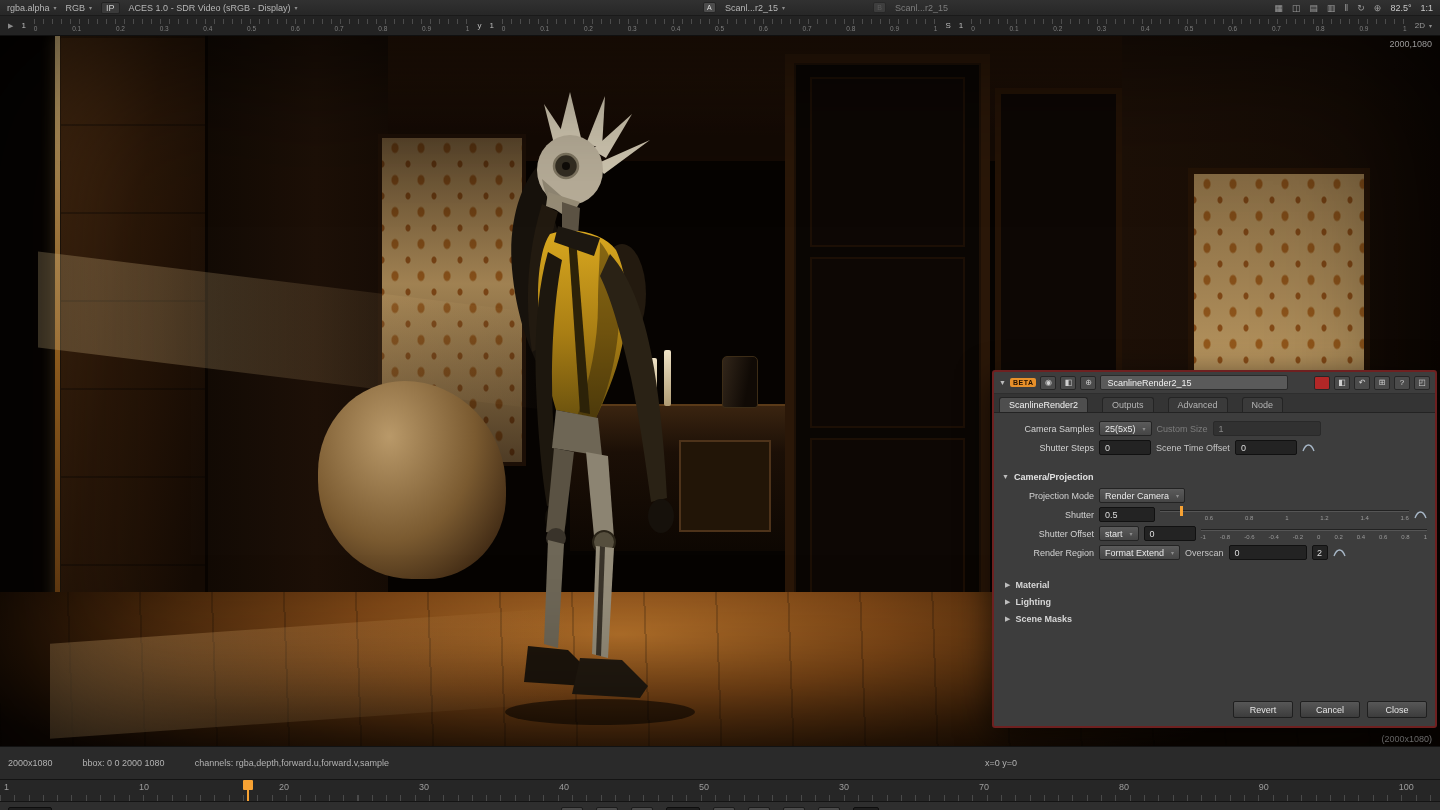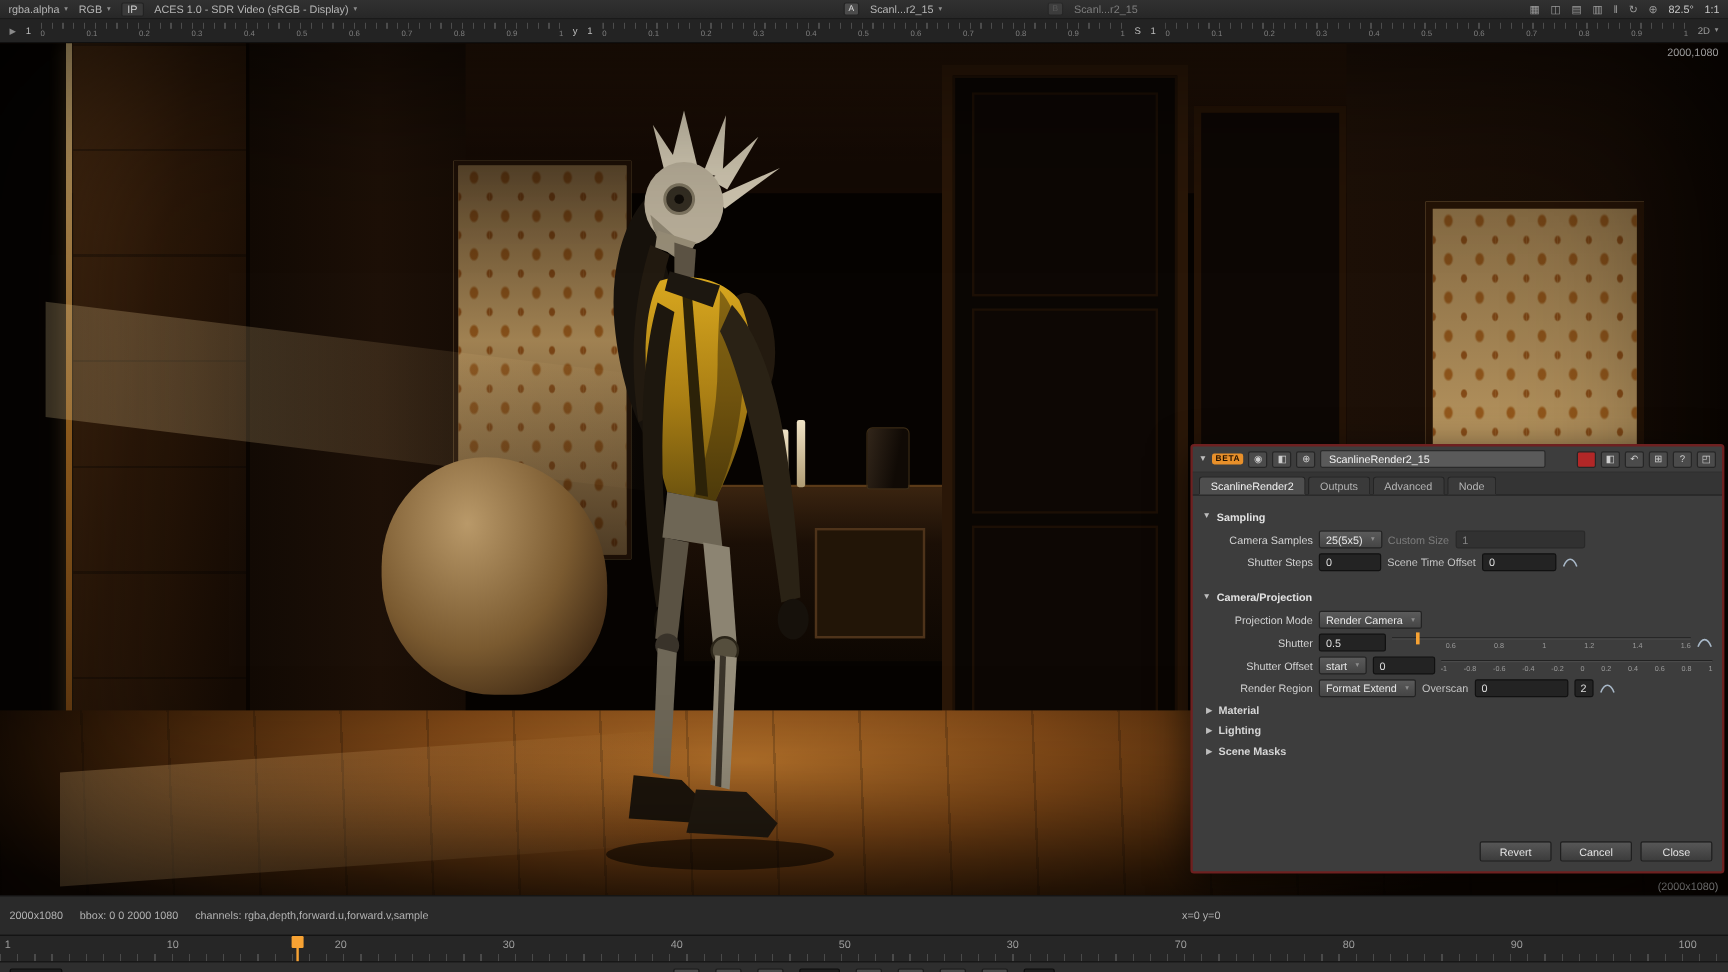--- a/index.html
+++ b/index.html
@@ -67,42 +67,42 @@
 .props{position:absolute;left:992px;top:334px;width:445px;height:358px;background:#3d3d3d;border:2px solid #6e2020;border-radius:3px;box-shadow:0 10px 34px rgba(0,0,0,.65);z-index:10;font-size:9px;display:flex;flex-direction:column}
 .ptitle{height:20px;flex:0 0 20px;background:#2c2c2c;border-bottom:1px solid #1d1d1d;position:relative;display:flex;align-items:center;justify-content:center;color:#cecece;font-size:10px}
 .lights{position:absolute;left:8px;top:5px;display:flex;gap:6px}
 .light{width:10px;height:10px;border-radius:50%}
 .prow-node{height:22px;flex:0 0 22px;display:flex;align-items:center;gap:4px;padding:0 5px;border-bottom:1px solid #2e2e2e}
 .tri{font-size:7px;color:#bdbdbd}
 .beta{background:#e8902a;color:#241200;font-size:7px;font-weight:bold;padding:1px 3px;border-radius:2px;letter-spacing:.5px}
 .ibtn{min-width:16px;height:14px;display:inline-flex;align-items:center;justify-content:center;background:#4b4b4b;border:1px solid #262626;border-radius:2px;font-size:8px;color:#cfcfcf}
 .ibtn.red{background:#b22727}
 .namef{width:188px;height:15px;background:#5a5a5a;border:1px solid #2a2a2a;border-radius:2px;color:#f0f0f0;padding:3px 6px;display:flex;align-items:center}
-.ptabs{display:flex;gap:2px;padding:3px 5px 0;background:#343434;border-bottom:1px solid #232323;flex:0 0 18px}
+.ptabs{display:flex;gap:14px;padding:3px 5px 0;background:#343434;border-bottom:1px solid #232323;flex:0 0 18px}
 .ptab{padding:2px 9px;background:#3a3a3a;border:1px solid #242424;border-bottom:none;border-radius:3px 3px 0 0;color:#b3b3b3}
 .ptab.active{background:#4e4e4e;color:#f2f2f2}
 .pbody{flex:1;position:relative;padding:6px 8px 0}
 .prow{display:flex;align-items:center;height:19px;gap:5px}
 .plabel{width:92px;flex:0 0 92px;text-align:right;color:#d2d2d2}
 .sechead{gap:5px;color:#e2e2e2;font-weight:bold;margin-top:2px}
 .field{background:#232323;border:1px solid #111;border-radius:2px;color:#dedede;padding:1px 5px;height:15px;display:inline-flex;align-items:center}
 .pdd{background:linear-gradient(#5b5b5b,#454545);border:1px solid #232323;border-radius:2px;padding:1px 5px;height:15px;display:inline-flex;align-items:center;gap:7px;color:#e8e8e8}
 .dis{opacity:.45}
 .slider{flex:1;position:relative;height:17px;min-width:0}
 .slider .track{position:absolute;left:0;right:0;top:4px;height:2px;background:#222;border-bottom:1px solid #555}
 .slider .mark{position:absolute;top:0;width:3px;height:10px;background:#f7a233}
 .slider .slabels{position:absolute;left:0;right:0;top:9px;display:flex;justify-content:space-between;font-size:6px;color:#9a9a9a}
 .slider.off .slabels{left:0}
 .slider.shut .slabels{left:18%}
 .collapse{height:17px;gap:5px;padding-left:3px;color:#d6d6d6}
 .pfooter{position:absolute;right:8px;bottom:8px;display:flex;gap:7px}
 .pbtn{width:60px;height:17px;background:linear-gradient(#575757,#3c3c3c);border:1px solid #1f1f1f;border-radius:2px;display:flex;align-items:center;justify-content:center;color:#e4e4e4}
 
 
-.sb{height:16px;flex:0 0 16px;background:#2a2a2a;border-top:1px solid #121212;display:flex;align-items:center;gap:14px;padding:16px 8px;font-size:9px;color:#b2b2b2;position:relative}
+.sb{height:16px;flex:0 0 16px;background:#2a2a2a;border-top:1px solid #121212;display:flex;align-items:center;gap:30px;padding:16px 8px;font-size:9px;color:#b2b2b2;position:relative}
 .sb .xy{position:absolute;left:985px}
 
 
 .tl{height:22px;flex:0 0 22px;background:#262626;border-top:1px solid #141414;position:relative}
 .tl .ticks{position:absolute;left:0;right:0;bottom:0;height:6px;background:repeating-linear-gradient(to right,#4a4a4a 0 1px,transparent 1px 14.3px)}
 .tl .labels{position:absolute;left:4px;right:26px;top:2px;display:flex;justify-content:space-between;font-size:9px;color:#9d9d9d}
 .playhead{position:absolute;top:0;bottom:0;width:2px;background:#f7a233;z-index:2}
 .playhead .knob{position:absolute;top:0;left:-4px;width:10px;height:10px;background:#f7a233;border-radius:1px}
 
 
@@ -313,24 +313,20 @@
       </div>
 
       <div class="ptabs">
         <span class="ptab active">ScanlineRender2</span>
         <span class="ptab">Outputs</span>
         <span class="ptab">Advanced</span>
         <span class="ptab">Node</span>
       </div>
 
       <div class="pbody">
-        <div class="prow sechead">
-          <span class="tri">▼</span>
-          <span>Sampling</span>
-        </div>
         <div class="prow">
           <span class="plabel">Camera Samples</span>
           <span class="pdd">
               <span>25(5x5)</span>
               <span class="caret">▾</span>
             </span>
           <span class="dis">Custom Size</span>
           <span class="field dis" style="width:108px">1</span>
         </div>
         <div class="prow">
@@ -410,21 +406,21 @@
           <span>Overscan</span>
           <span class="field" style="width:78px">0</span>
           <span class="field" style="width:16px;justify-content:center">2</span>
           <span class="curve">
               <svg width="13" height="11" viewBox="0 0 13 11">
                 <path d="M1 9 C4 1 9 1 12 9" fill="none" stroke="#a8b8c8" stroke-width="1.3"></path>
               </svg>
             </span>
         </div>
 
-        <div style="">
+        <div style="margin-top:14px">
             <div class="prow collapse">
             <span class="tri">▶</span>
             <span style="font-weight:bold">Material</span>
           </div>
             <div class="prow collapse">
             <span class="tri">▶</span>
             <span style="font-weight:bold">Lighting</span>
           </div>
             <div class="prow collapse">
             <span class="tri">▶</span>

